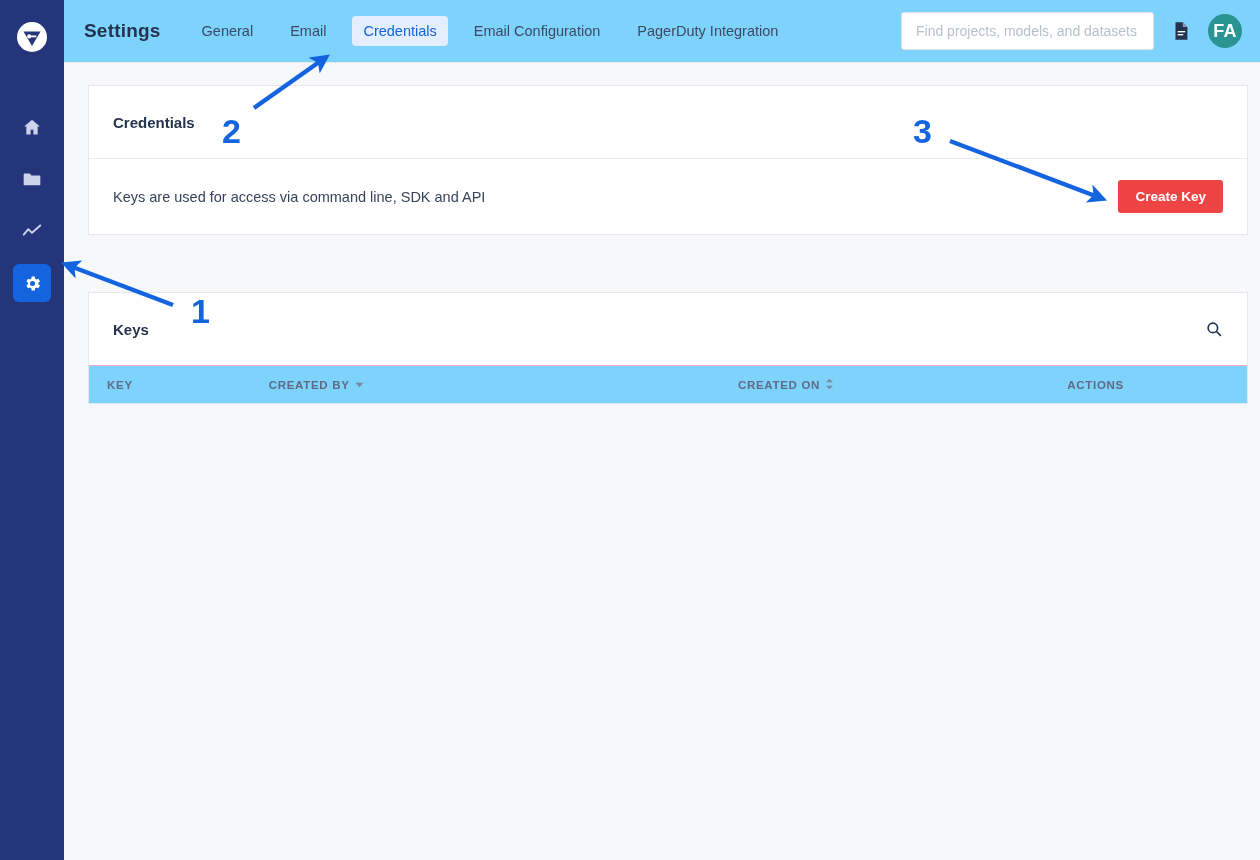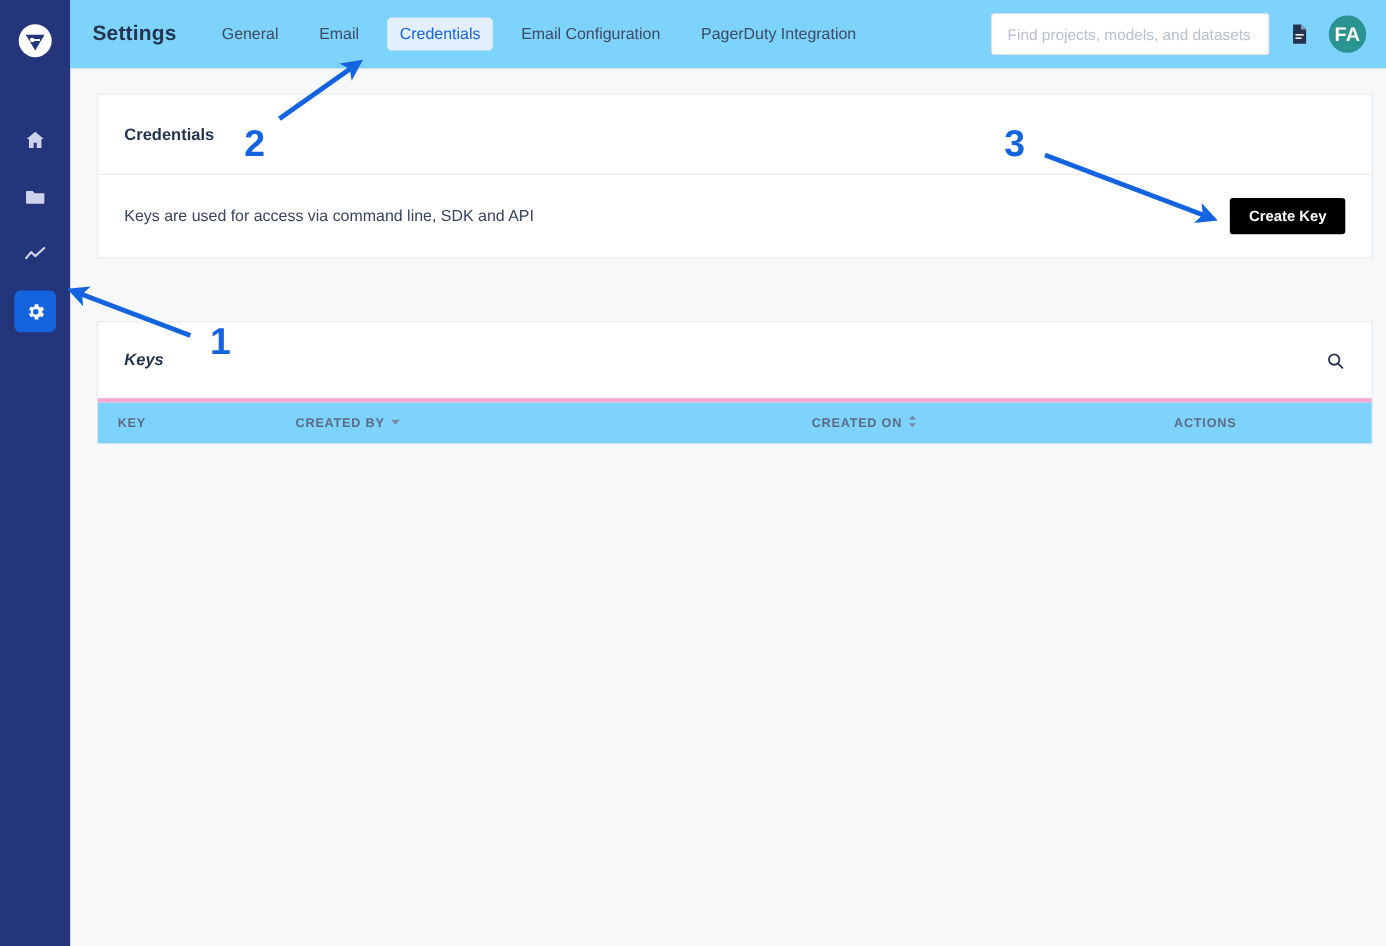--- a/index.html
+++ b/index.html
@@ -86,33 +86,33 @@
     border-bottom: 1px solid #e9ebef;
   }
   .card-title { font-size: 15px; font-weight: bold; color: #24334e; }
   .card-body {
     height: 75px; display: flex; align-items: center;
     padding: 0 24px;
   }
   .body-text { font-size: 14.5px; color: #37445c; }
   #create-key-btn {
     margin-left: auto;
-    background: #000000; color: #fff;
+    background: #ef4444; color: #fff;
     border: none; border-radius: 3px;
     height: 33px; padding: 0 17px;
     font-size: 13.5px; font-weight: bold;
     font-family: "Liberation Sans", sans-serif;
     cursor: pointer;
     text-align: right;
   }
 
   #card-keys { top: 229px; }
   #keys-head {
     height: 73px; display: flex; align-items: center;
-    padding: 0 24px; border-bottom: 4px solid #f9a8d4; font-style: italic;
+    padding: 0 24px; border-bottom: 1px solid #f9a8d4;
   }
   #keys-search-icon { margin-left: auto; cursor: pointer; display: flex; }
 
   #keys-table-head {
     height: 37px; display: flex; align-items: center;
     background: #7dd3fc;
     font-size: 11.5px; font-weight: bold;
     color: #5d6b85; letter-spacing: .7px;
   }
   .th { display: flex; align-items: center; gap: 5px; cursor: pointer; }

